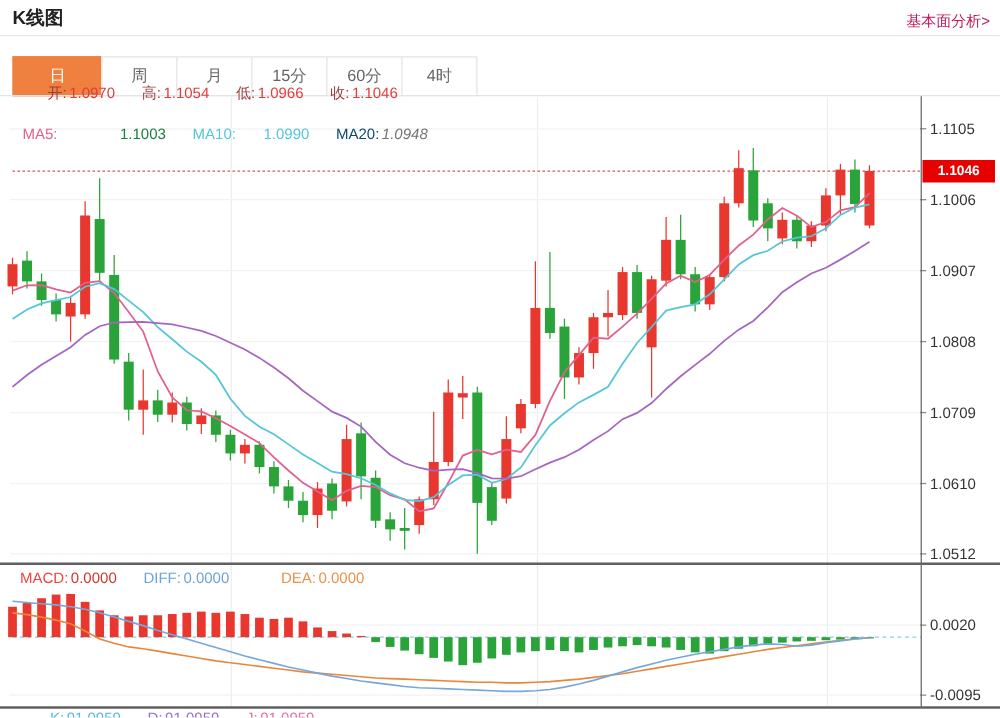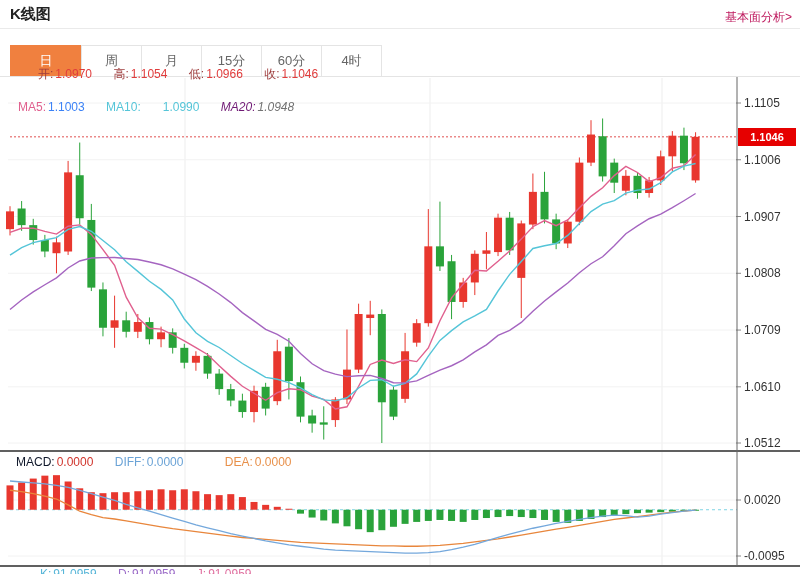--- a/index.html
+++ b/index.html
@@ -267,27 +267,27 @@
   </svg>
 
 <div class="abs legend" id="legend-ohlc">
   <span style="color: rgb(158, 61, 61);">开:</span><span style="color: rgb(224, 60, 60);">1.0970</span><span class="gap"></span>
   <span style="color: rgb(158, 61, 61);">高:</span><span style="color: rgb(224, 60, 60);">1.1054</span><span class="gap"></span>
   <span style="color: rgb(158, 61, 61);">低:</span><span style="color: rgb(224, 60, 60);">1.0966</span><span class="gap"></span>
   <span style="color: rgb(158, 61, 61);">收:</span><span style="color: rgb(224, 60, 60);">1.1046</span>
 </div>
 
 <div class="abs legend" id="legend-ma">
-  <span id="ma5l" style="color: rgb(224, 96, 142);">MA5:</span><span id="ma5v" style="color: #3b82f6;">1.1003</span><span class="gap"></span>
+  <span id="ma5l" style="color: rgb(224, 96, 142);">MA5:</span><span id="ma5v" style="color: #15803d; margin-left: 48px;">1.1003</span><span class="gap"></span>
   <span id="ma10l" style="color: rgb(85, 197, 216);">MA10:</span><span id="ma10v" style="color: rgb(85, 197, 216); margin-left: 20px;">1.0990</span><span class="gap"></span>
-  <span id="ma20l" style="color: #701a75; font-style: italic;">MA20:</span><span id="ma20v" style="color: #737373; font-style: italic;">1.0948</span>
+  <span id="ma20l" style="color: #0c4a6e;">MA20:</span><span id="ma20v" style="color: #737373; font-style: italic;">1.0948</span>
 </div>
 
 <div class="abs legend" id="legend-macd">
-  <span id="macdl" style="color: #0f172a;">MACD:</span><span id="macdv" style="color: rgb(208, 52, 44);">0.0000</span><span class="gap"></span>
+  <span id="macdl" style="color: #ef4444;">MACD:</span><span id="macdv" style="color: rgb(208, 52, 44);">0.0000</span><span class="gap"></span>
   <span id="diffl" style="color: rgb(107, 163, 214);">DIFF:</span><span id="diffv" style="color: rgb(107, 163, 214);">0.0000</span><span class="gap"></span>
   <span id="deal" style="color: rgb(232, 144, 74); margin-left: 20px;">DEA:</span><span id="deav" style="color: rgb(232, 144, 74);">0.0000</span>
 </div>
 
 <div class="abs legend" id="legend-kdj">
   <span id="kl" style="color: rgb(88, 182, 216);">K:</span><span id="kv" style="color: rgb(88, 182, 216);">91.0959</span><span class="gap"></span>
   <span id="dl" style="color: rgb(155, 107, 200);">D:</span><span id="dv" style="color: rgb(155, 107, 200);">91.0959</span><span class="gap"></span>
   <span id="jl" style="color: rgb(224, 112, 160);">J:</span><span id="jv" style="color: rgb(224, 112, 160);">91.0959</span>
 </div>
 

